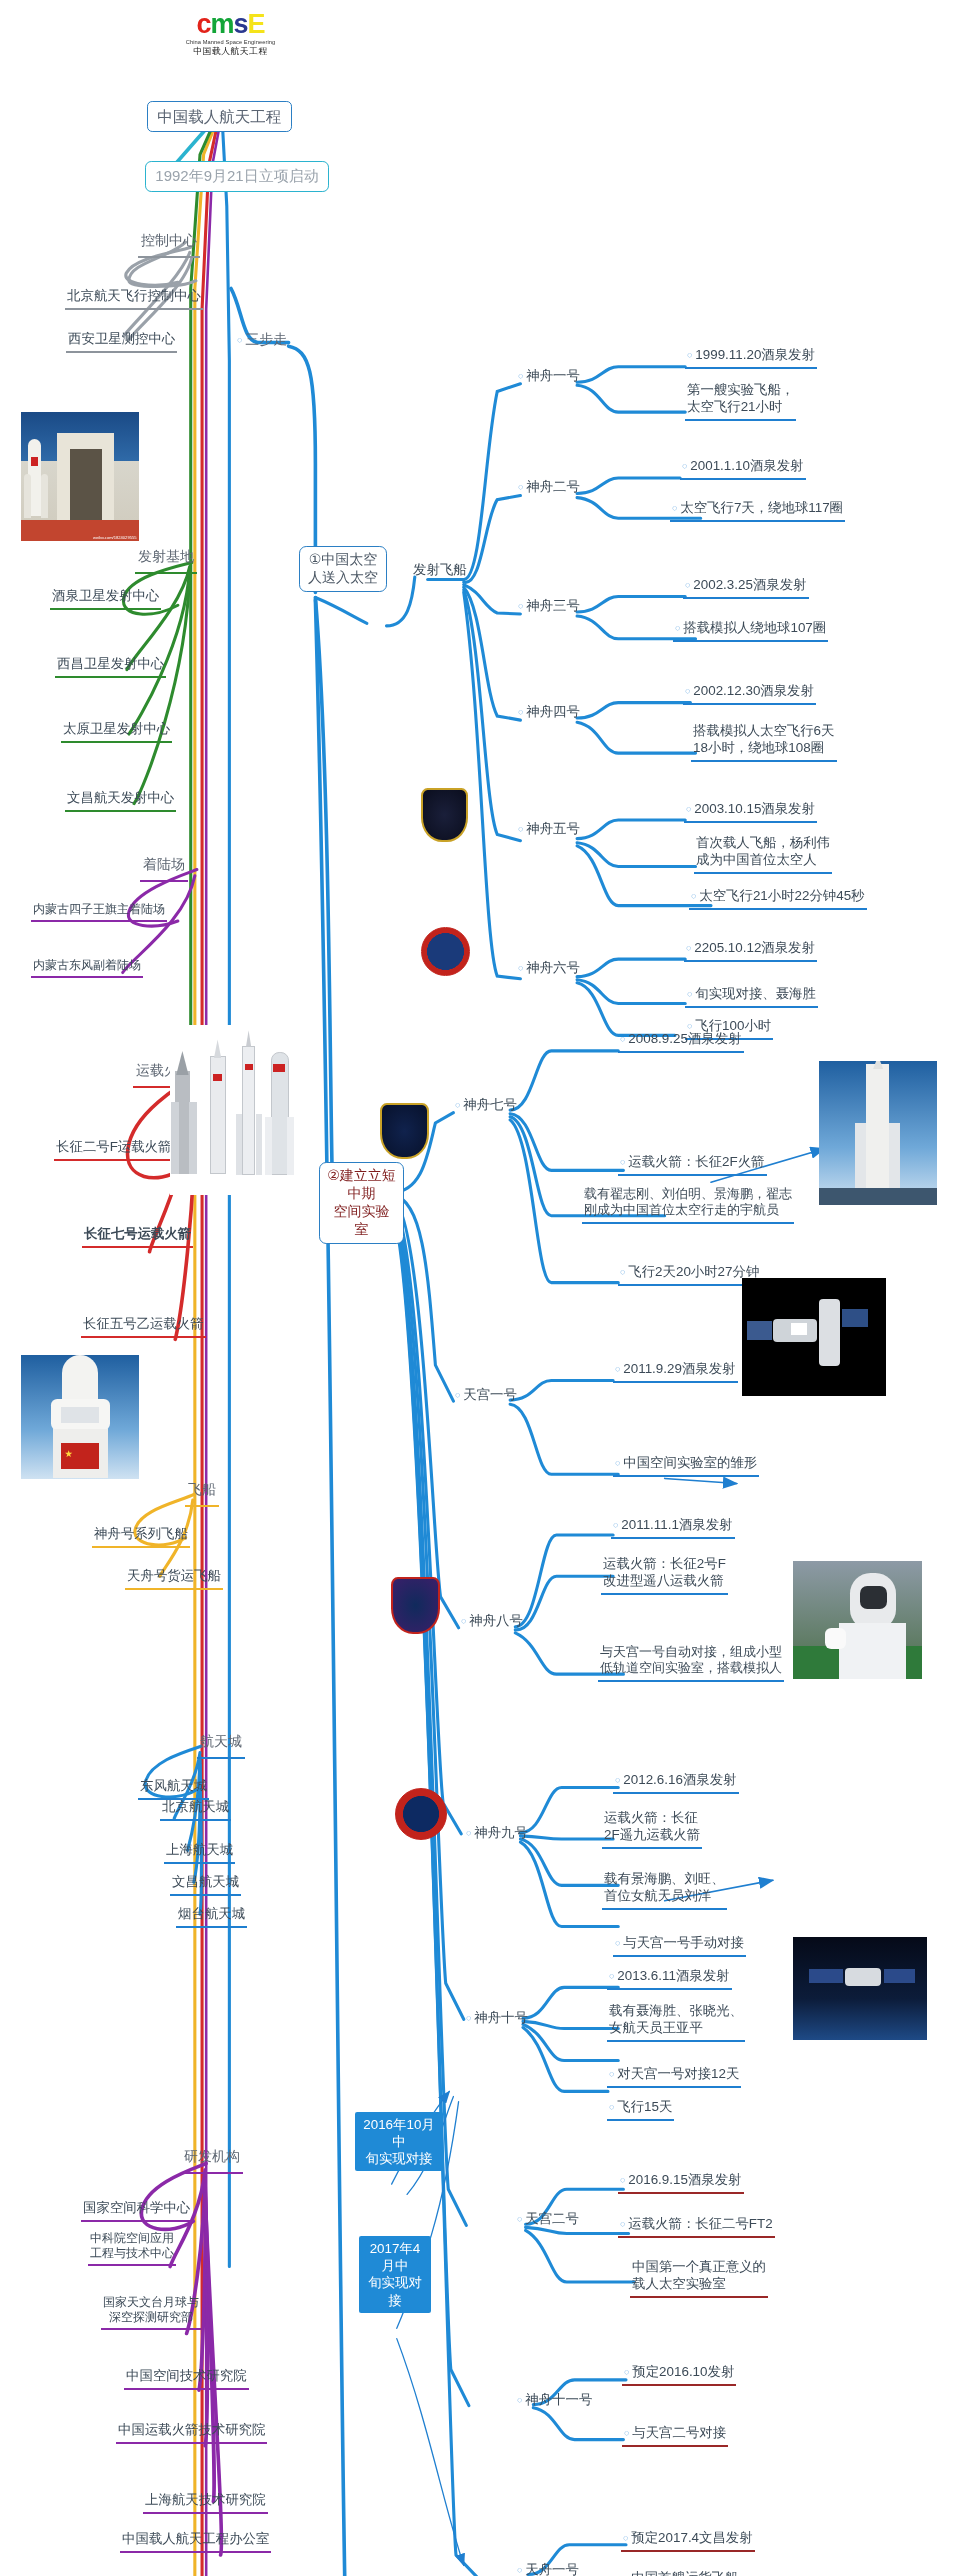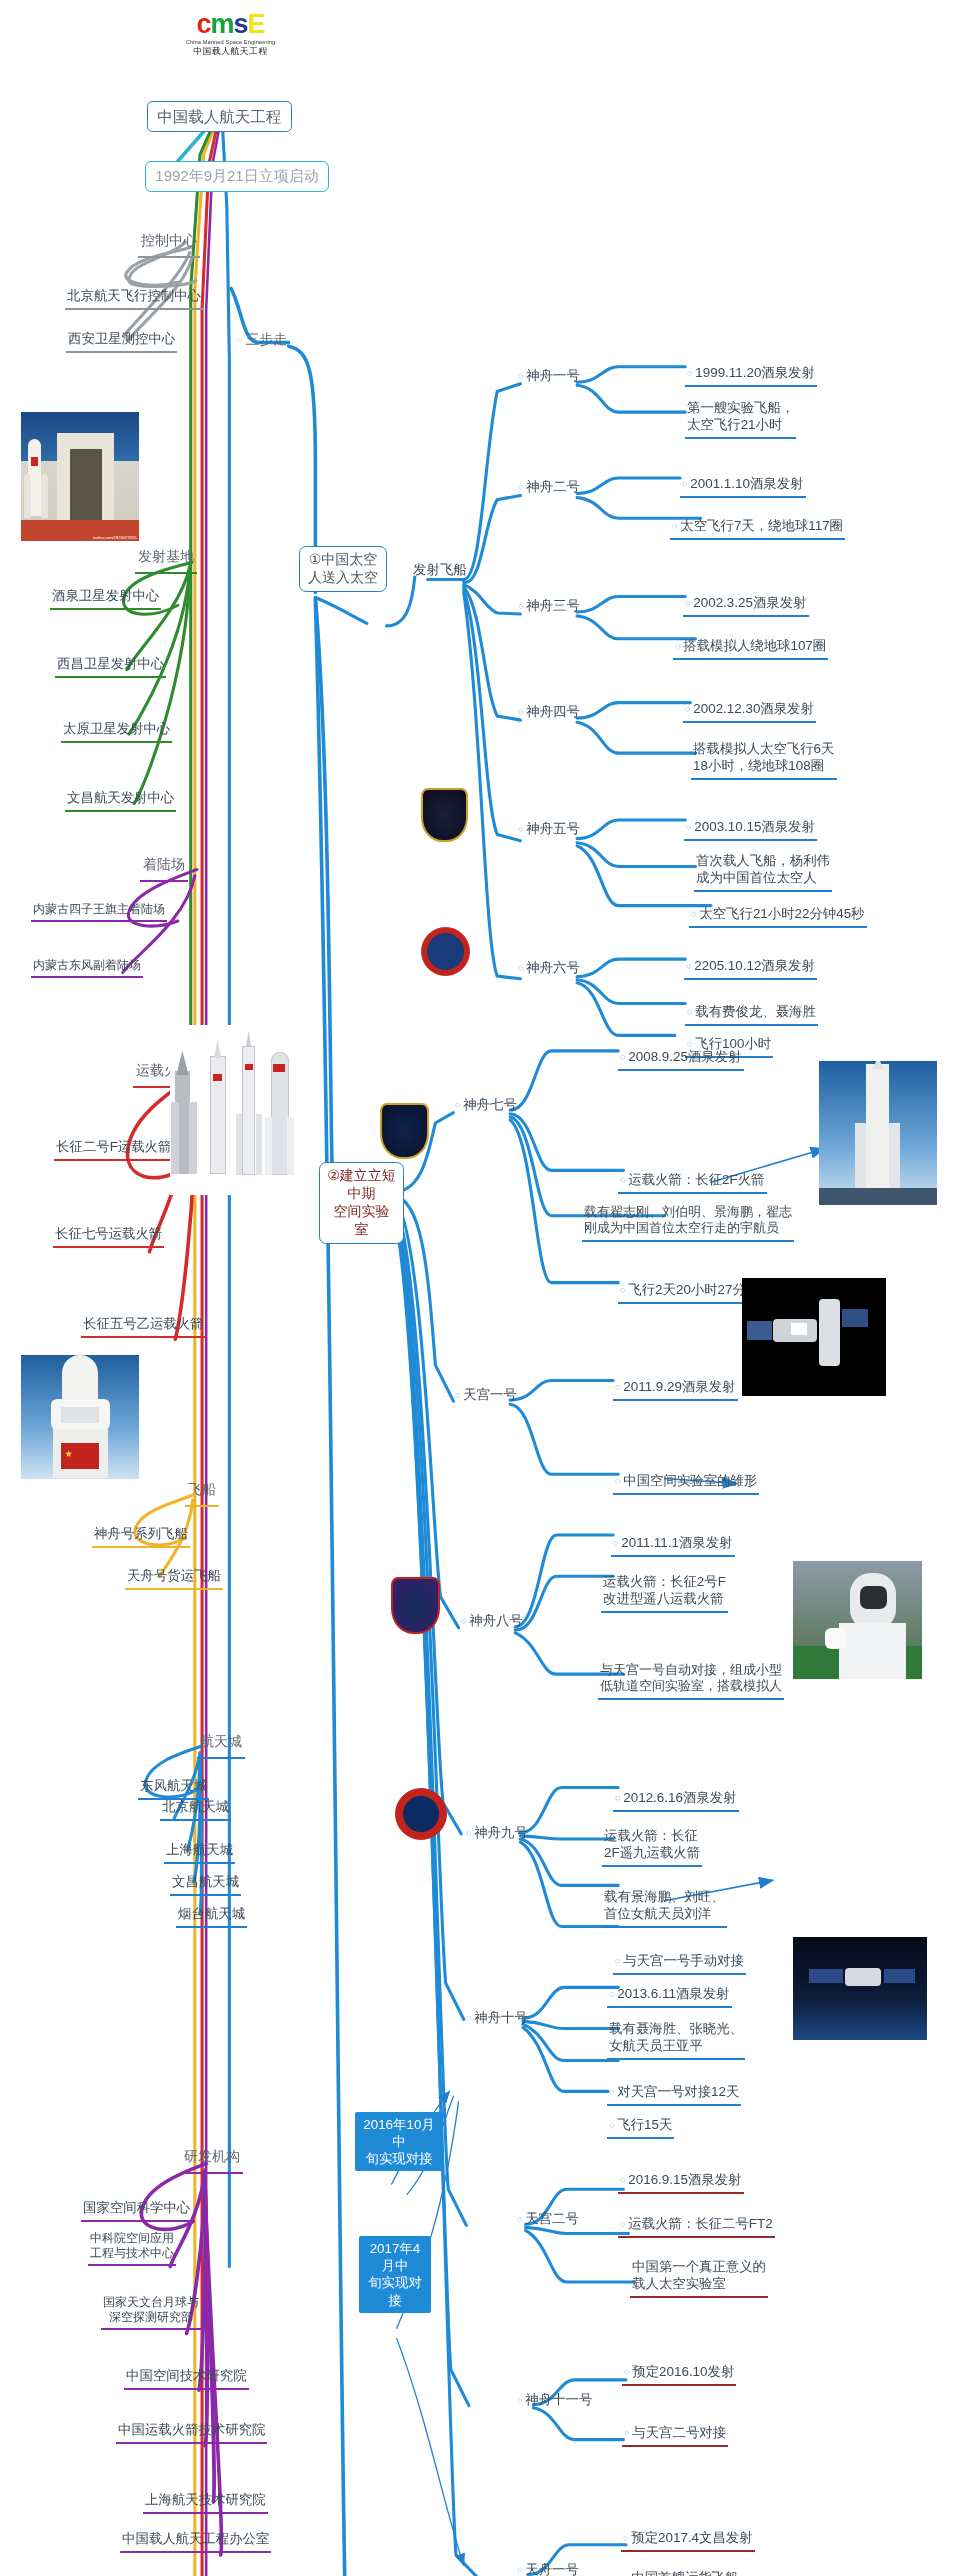--- a/index.html
+++ b/index.html
@@ -34,21 +34,21 @@
   .pill {
     position:absolute; border:1.5px solid #2b7fc4; border-radius:7.2px; background:#fff;
     color:#2b6fb0; font-size:14px; padding:4.1px 7.2px; text-align:center; line-height:1.28;
   }
 
   .tag {
     position:absolute; background:#1f8ad6; color:#fff; font-size:13.4px;
     padding:3.6px 6.2px; border-radius:2.1px; text-align:center; line-height:1.3;
   }
 
-  .blue  { color:#1f6fc4;margin-top:18px; }
+  .blue  { color:#1f6fc4; }
   .dark  { color:#1a4f8a; }
   .maroon{ color:#7a1f1f; }
   .gray  { color:#5d6672; }
   .green { color:#2e8b2e; }
   .red   { color:#cc2222; }
   .orange{ color:#e8a51c; }
   .purple{ color:#8b29a8; }
 
   .ul-blue   { border-bottom:2.1px solid #1f7fd0; }
   .ul-maroon { border-bottom:2.1px solid #9a2828; }
@@ -267,21 +267,21 @@
   <div class="node l2 gray ul-green" style="left:55px; top:655px;">西昌卫星发射中心</div>
   <div class="node l2 gray ul-green" style="left:61px; top:720px;">太原卫星发射中心</div>
   <div class="node l2 gray ul-green" style="left:65px; top:789px;">文昌航天发射中心</div>
 
   <div class="node l1 purple ul-purple" style="left:140px; top:855px;">着陆场</div>
   <div class="node l2 gray ul-purple" style="left:31px; top:901px; font-size:12px;">内蒙古四子王旗主着陆场</div>
   <div class="node l2 gray ul-purple" style="left:31px; top:957px; font-size:12px;">内蒙古东风副着陆场</div>
 
   <div class="node l1 red ul-red" style="left:133px; top:1061px;">运载火箭</div>
   <div class="node l2 gray ul-red" style="left:54px; top:1138px;">长征二号F运载火箭</div>
-  <div class="node l2 gray ul-red" style="left:53px; top:1225px;">长征七号运载火箭</div>
+  <div class="node l2 gray ul-red" style="left:82px; top:1225px;font-weight:bold;">长征七号运载火箭</div>
   <div class="node l2 gray ul-red" style="left:81px; top:1315px;">长征五号乙运载火箭</div>
 
   <div class="node l1 orange ul-orange" style="left:185px; top:1480px;">飞船</div>
   <div class="node l2 gray ul-orange" style="left:92px; top:1525px;">神舟号系列飞船</div>
   <div class="node l2 gray ul-orange" style="left:125px; top:1567px;">天舟号货运飞船</div>
 
   <div class="node l1 dark ul-blue" style="left:197px; top:1732px;">航天城</div>
   <div class="node l2 gray ul-blue" style="left:138px; top:1777px;">东风航天城</div>
   <div class="node l2 gray ul-blue" style="left:160px; top:1798px;">北京航天城</div>
   <div class="node l2 gray ul-blue" style="left:164px; top:1841px;">上海航天城</div>
@@ -327,21 +327,21 @@
 18小时，绕地球108圈</span></div>
 
   <div class="node l2 gray" style="left:516px; top:820px;"><span class="bullet">○</span><span>神舟五号</span></div>
   <div class="node l2 blue ul-blue" style="left:684px; top:800px;"><span class="bullet">○</span><span>2003.10.15酒泉发射</span></div>
   <div class="node l2 blue ul-blue" style="left:694px; top:834px; white-space:pre-line;"><span>首次载人飞船，杨利伟
 成为中国首位太空人</span></div>
   <div class="node l2 blue ul-blue" style="left:689px; top:887px;text-align:center;"><span class="bullet">○</span><span>太空飞行21小时22分钟45秒</span></div>
 
   <div class="node l2 gray" style="left:516px; top:959px;"><span class="bullet">○</span><span>神舟六号</span></div>
   <div class="node l2 blue ul-blue" style="left:684px; top:939px;"><span class="bullet">○</span><span>2205.10.12酒泉发射</span></div>
-  <div class="node l2 blue ul-blue" style="left:685px; top:985px;"><span class="bullet">○</span><span>载有费俊龙、聂海胜</span></div>
+  <div class="node l2 blue ul-blue" style="left:685px; top:985px;"><span class="bullet">○</span><span>旬实现对接、聂海胜</span></div>
   <div class="node l2 blue ul-blue" style="left:685px; top:1017px;"><span class="bullet">○</span><span>飞行100小时</span></div>
 
   <div class="node l2 gray" style="left:453px; top:1096px;"><span class="bullet">○</span><span>神舟七号</span></div>
   <div class="node l2 blue ul-blue" style="left:618px; top:1030px;"><span class="bullet">○</span><span>2008.9.25酒泉发射</span></div>
   <div class="node l2 blue ul-blue" style="left:618px; top:1153px;"><span class="bullet">○</span><span>运载火箭：长征2F火箭</span></div>
   <div class="node l2 blue ul-blue" style="left:582px; top:1185px; white-space:pre-line; font-size:13px;"><span>载有翟志刚、刘伯明、景海鹏，翟志
 刚成为中国首位太空行走的宇航员</span></div>
   <div class="node l2 blue ul-blue" style="left:618px; top:1263px;"><span class="bullet">○</span><span>飞行2天20小时27分钟</span></div>
 
   <div class="node l2 gray" style="left:453px; top:1386px;"><span class="bullet">○</span><span>天宫一号</span></div>

